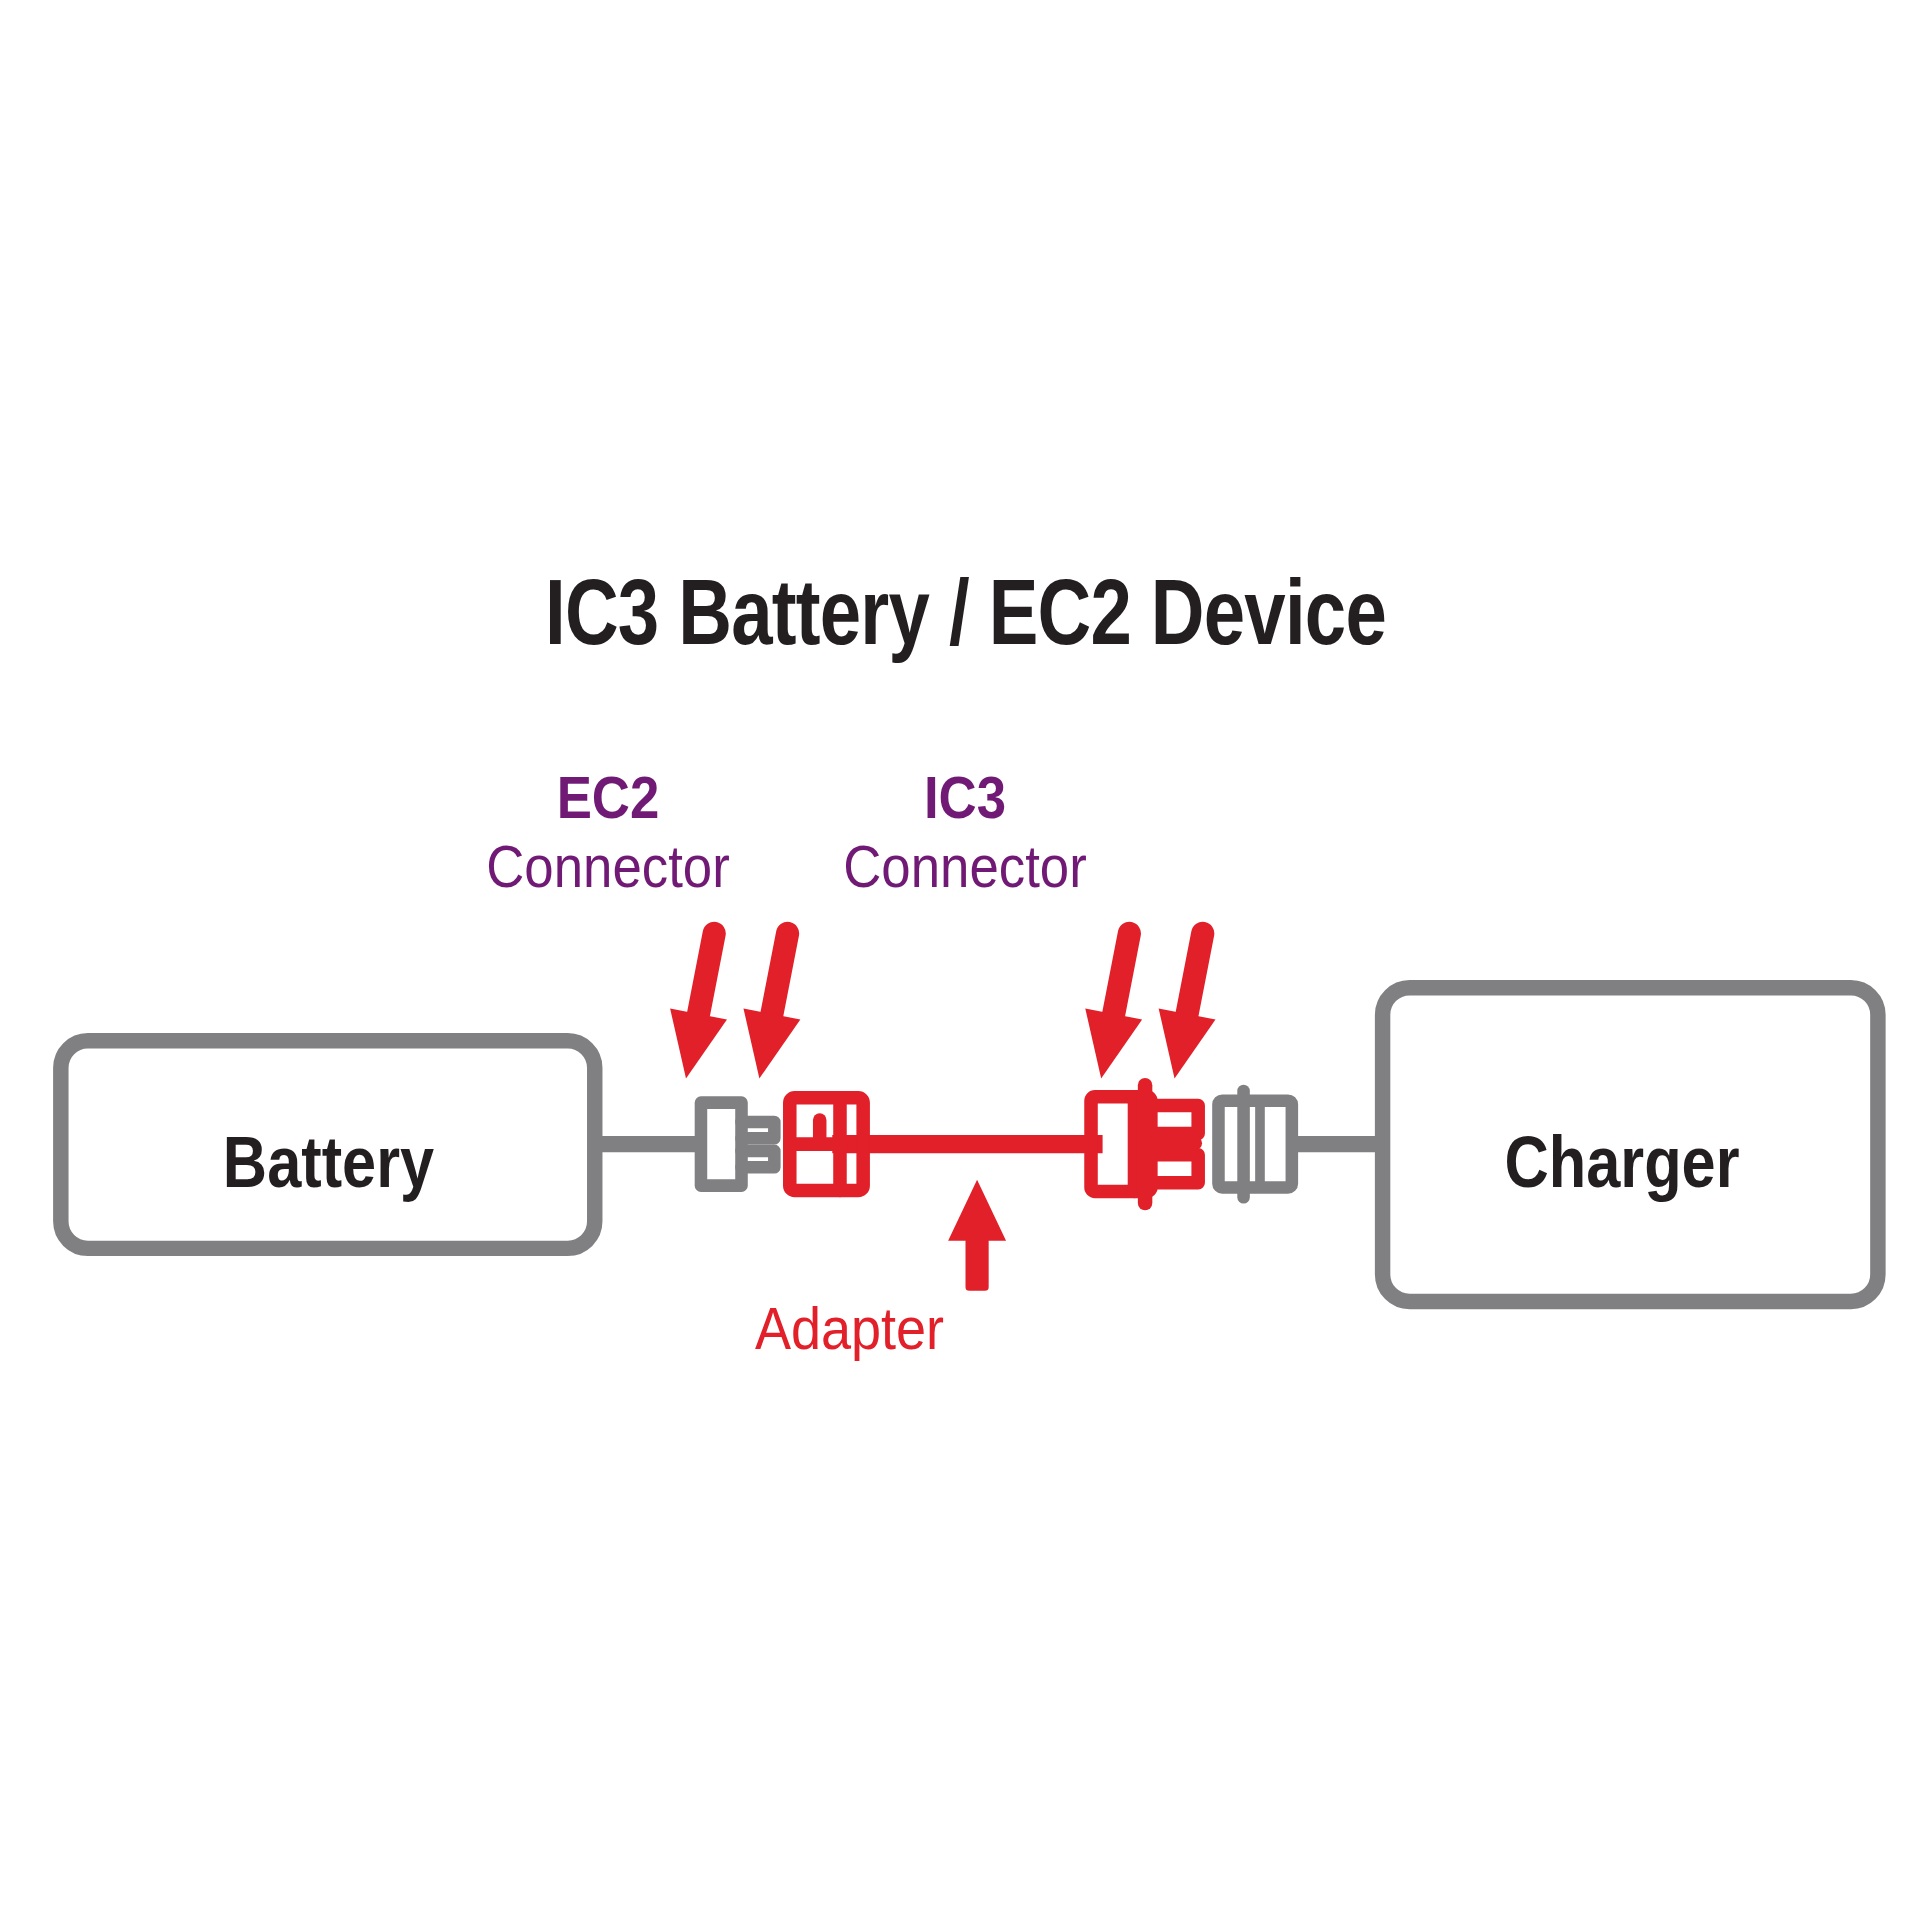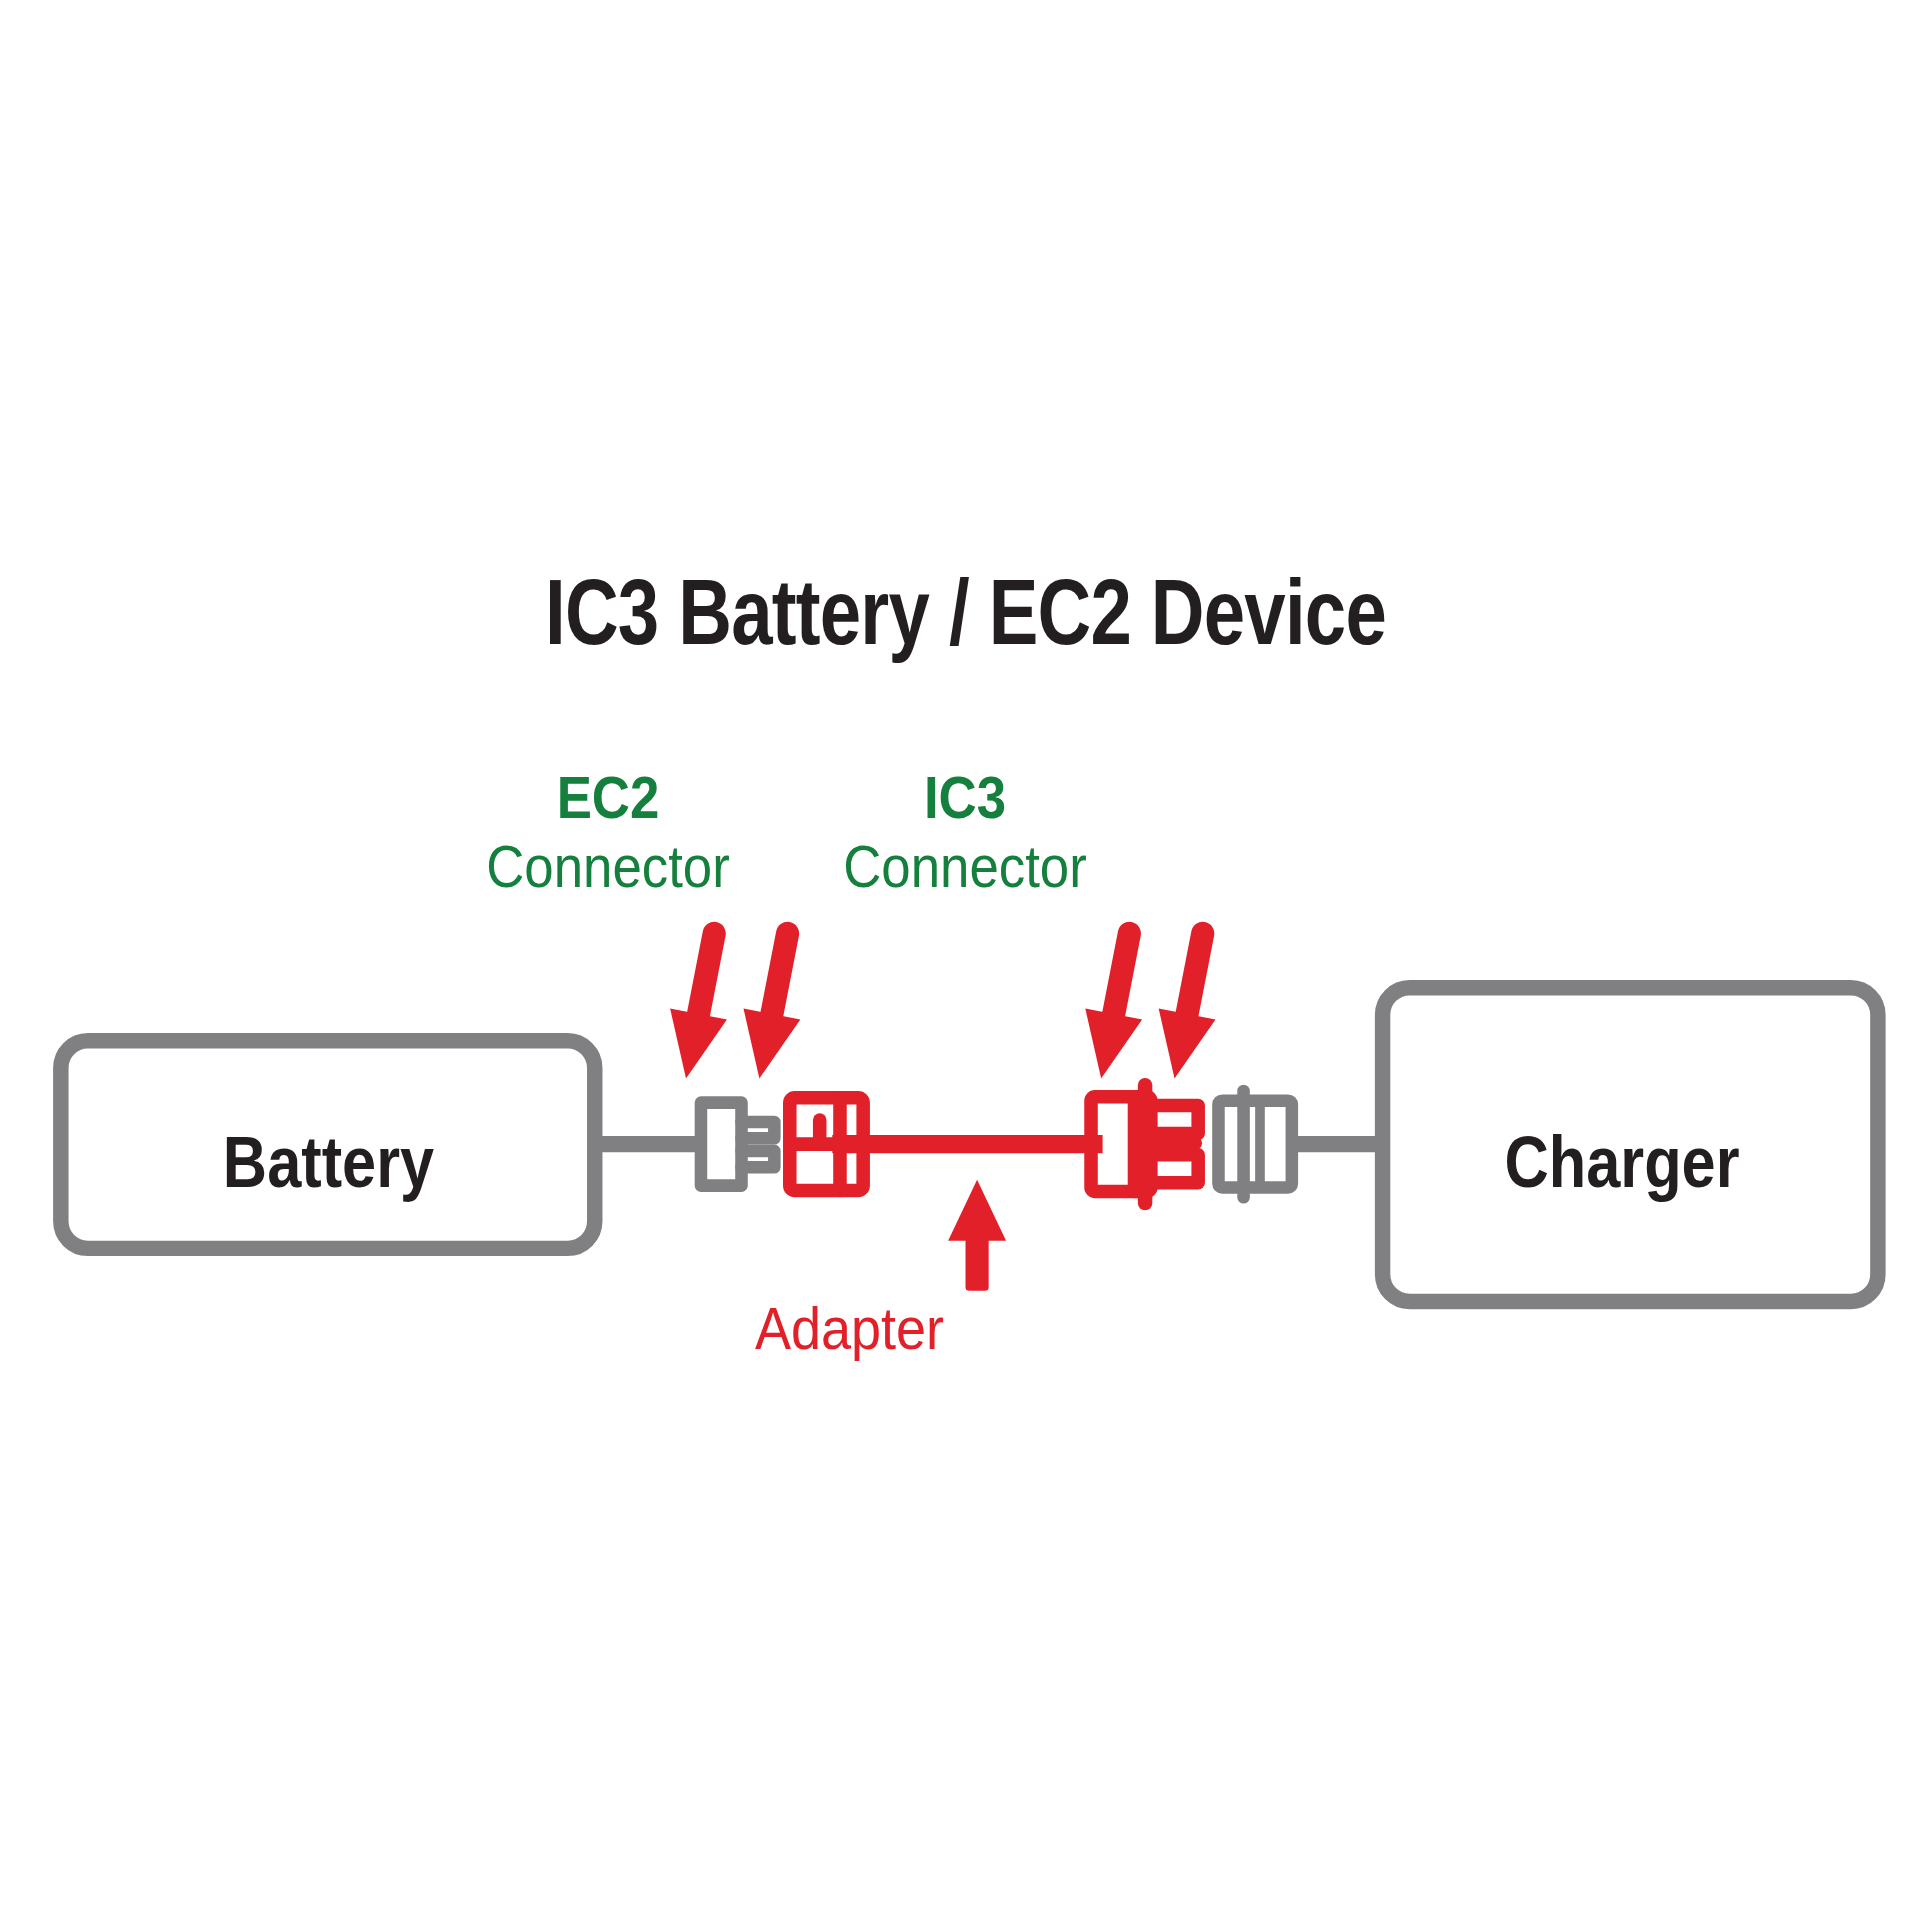--- a/index.html
+++ b/index.html
@@ -60,21 +60,21 @@
     top: 1125px;
     width: 541px;
   }
   #charger-label {
     left: 1371px;
     top: 1125px;
     width: 502px;
   }
   .callout {
     text-align: center;
-    color: #15803d;
+    color: #701a75;
   }
   .callout .c-top {
     display: block;
     font-size: 60px;
     font-weight: 700;
     letter-spacing: 0px;
     transform: scaleX(0.88);
     margin-bottom: 8.7px;
   }
   .callout .c-bot {

